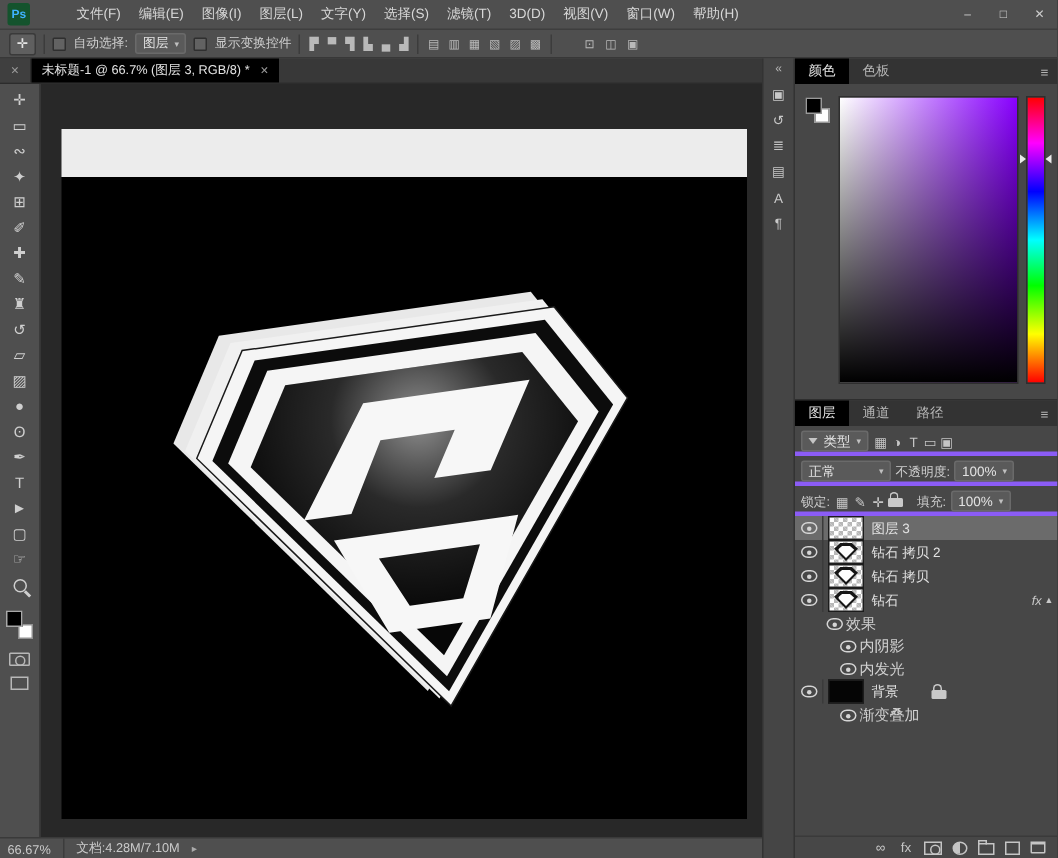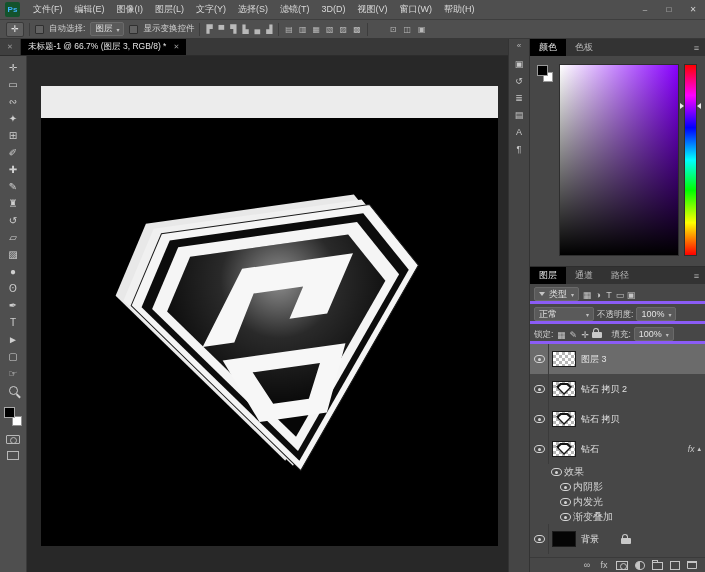--- a/index.html
+++ b/index.html
@@ -1,21 +1,21 @@
 <!DOCTYPE html>
 <html><head>
 <meta charset="utf-8">
 <style>
 *{box-sizing:border-box;margin:0;padding:0}
 html,body{width:705px;height:572px;overflow:hidden}
 body{font-family:"Liberation Sans","DejaVu Sans",sans-serif;background:#4f4f4f}
 .app{width:705px;height:572px;display:flex;flex-direction:column;font-size:9px;color:#d5d5d5}
 
 .menubar{height:20px;display:flex;align-items:center;background:#4f4f4f;border-bottom:1px solid #3e3e3e;padding-left:5px;flex:0 0 auto}
-.pslogo{width:15px;height:15px;border-radius:2px;background:#14532d;color:#3fb2ff;font-weight:bold;font-size:8px;display:flex;align-items:center;justify-content:center;margin-right:7px}
+.pslogo{width:15px;height:15px;border-radius:2px;background:#14532d;color:#3fb2ff;font-weight:bold;font-size:8px;display:flex;align-items:center;justify-content:center;margin-right:25px}
 .menuitems{display:flex;height:100%}
 .menu-item{padding:0 6px;line-height:19px;color:#d8d8d8}
 .wincontrols{margin-left:auto;display:flex}
 .wc{width:24px;line-height:19px;text-align:center;color:#cfcfcf;font-size:8px}
 
 .optionsbar{height:19px;background:#4f4f4f;border-bottom:1px solid #383838;display:flex;align-items:center;gap:5px;padding:0 6px;flex:0 0 auto;font-size:8.5px}
 .opt-tool{width:18px;height:15px;background:#5f5f5f;border:1px solid #3a3a3a;border-radius:2px;display:flex;align-items:center;justify-content:center;color:#e3e3e3;font-size:9px}
 .vsep{width:1px;height:13px;background:#3c3c3c}
 .cb{width:9px;height:9px;background:#626262;border:1px solid #2f2f2f;border-radius:1px;flex:0 0 auto}
 .dd{display:inline-flex;align-items:center;gap:4px;height:14px;background:#5a5a5a;border:1px solid #6a6a6a;border-radius:2px;padding:0 4px;color:#e2e2e2}
@@ -71,21 +71,21 @@
 .huewrap{width:13px;position:relative;flex:0 0 auto}
 .huebar{width:100%;height:100%;border:1px solid #2e2e2e;background:linear-gradient(to bottom,#ff0000 0%,#ff00ff 16%,#0000ff 33%,#00ffff 50%,#00ff00 66%,#ffff00 83%,#ff0000 100%)}
 .huemarkL{position:absolute;left:-4px;top:calc(22% - 3px);width:0;height:0;border:3px solid transparent;border-left:4px solid #e9e9e9}
 .huemarkR{position:absolute;right:-4px;top:calc(22% - 3px);width:0;height:0;border:3px solid transparent;border-right:4px solid #e9e9e9}
 
 .layerspanel{flex:1;display:flex;flex-direction:column;min-height:0}
 .ctrlrow{height:20px;display:flex;align-items:flex-end;gap:3px;padding:0 4px;border-bottom:3px solid #8b5cf6;flex:0 0 auto}
 .label{color:#cfcfcf;font-size:8.5px;white-space:nowrap}
 .i-funnel{width:0;height:0;border-left:3px solid transparent;border-right:3px solid transparent;border-top:4px solid #c5c5c5;display:inline-block}
 .list{flex:1;overflow:hidden}
-.lrow{height:30px;display:flex;align-items:center}
+.lrow{height:16px;display:flex;align-items:center}
 .lrow.sel{background:#6b6b6b}
 .lrow.eff{height:15px}
 .eyecell{width:19px;align-self:stretch;border-right:1px solid #3b3b3b;display:flex;align-items:center;justify-content:center;flex:0 0 auto}
 .eff .eyecell{border-right:none;width:16px}
 .eff-indent{width:18px;flex:0 0 auto}
 .eff-indent.deep{width:27px}
 .i-eye{width:11px;height:8px;border:1px solid #d5d5d5;border-radius:50% / 60%;position:relative;display:inline-block}
 .i-eye::after{content:'';position:absolute;left:3px;top:2px;width:3px;height:3px;background:#d5d5d5;border-radius:50%}
 .thumb{width:24px;height:16px;margin:0 5px 0 3px;border:1px solid #1c1c1c;flex:0 0 auto;display:flex;align-items:center;justify-content:center;overflow:hidden}
 .checker{background-color:#fff;background-image:linear-gradient(45deg,#b8b8b8 25%,transparent 25%,transparent 75%,#b8b8b8 75%),linear-gradient(45deg,#b8b8b8 25%,transparent 25%,transparent 75%,#b8b8b8 75%);background-size:6px 6px;background-position:0 0,3px 3px}
@@ -293,20 +293,26 @@
                     <path d="M -80,6 L -30,-66 L 82,-66 L 48,-10 L 10,-10 L 28,-40 L -22,-40 L -48,6 Z" fill="#f7f7f7"></path>
                     <path d="M -62,22 L 62,22 L 34,88 L -34,88 Z M -34,38 L 34,38 L 18,72 L -18,72 Z" fill="#f7f7f7" fill-rule="evenodd"></path>
                   </g>
                 </g>
               </svg>
             </div>
           </div>
         </div>
       </div>
 
+      <div class="statusbar">
+        <span>66.67%</span>
+        <span class="vsep"></span>
+        <span>文档:4.28M/7.10M</span>
+        <span class="statusarrow">▸</span>
+      </div>
     </div>
 
     <div class="strip">
       <span class="strip-collapse">«</span>
     <div class="strip-icon">▣</div>
         <div class="strip-icon">↺</div>
         <div class="strip-icon">≣</div>
         <div class="strip-icon">▤</div>
         <div class="strip-icon">A</div>
         <div class="strip-icon">¶</div>
@@ -443,34 +449,34 @@
               </span>
               <span class="lname">内阴影</span>
             </div>
             <div class="lrow eff">
               <span class="eff-indent deep"></span>
               <span class="eyecell">
                 <span class="i-eye"></span>
               </span>
               <span class="lname">内发光</span>
             </div>
-            <div class="lrow eff">
-              <span class="eff-indent deep"></span>
-              <span class="eyecell">
-                <span class="i-eye"></span>
-              </span>
-              <span class="lname">渐变叠加</span>
-            </div>
             <div class="lrow">
               <span class="eyecell">
                 <span class="i-eye"></span>
               </span>
               <span class="thumb black"></span>
               <span class="lname">背景</span>
               <span class="mi i-lock lockpos"></span>
+            </div>
+            <div class="lrow eff">
+              <span class="eff-indent deep"></span>
+              <span class="eyecell">
+                <span class="i-eye"></span>
+              </span>
+              <span class="lname">渐变叠加</span>
             </div>
           </div>
 
         <div class="pfooter">
             <span class="mi mi-g">∞</span>
             <span class="mi mi-g">fx</span>
             <span class="mi i-mask"></span>
             <span class="mi i-adj"></span>
             <span class="mi i-folder"></span>
             <span class="mi i-new"></span>

